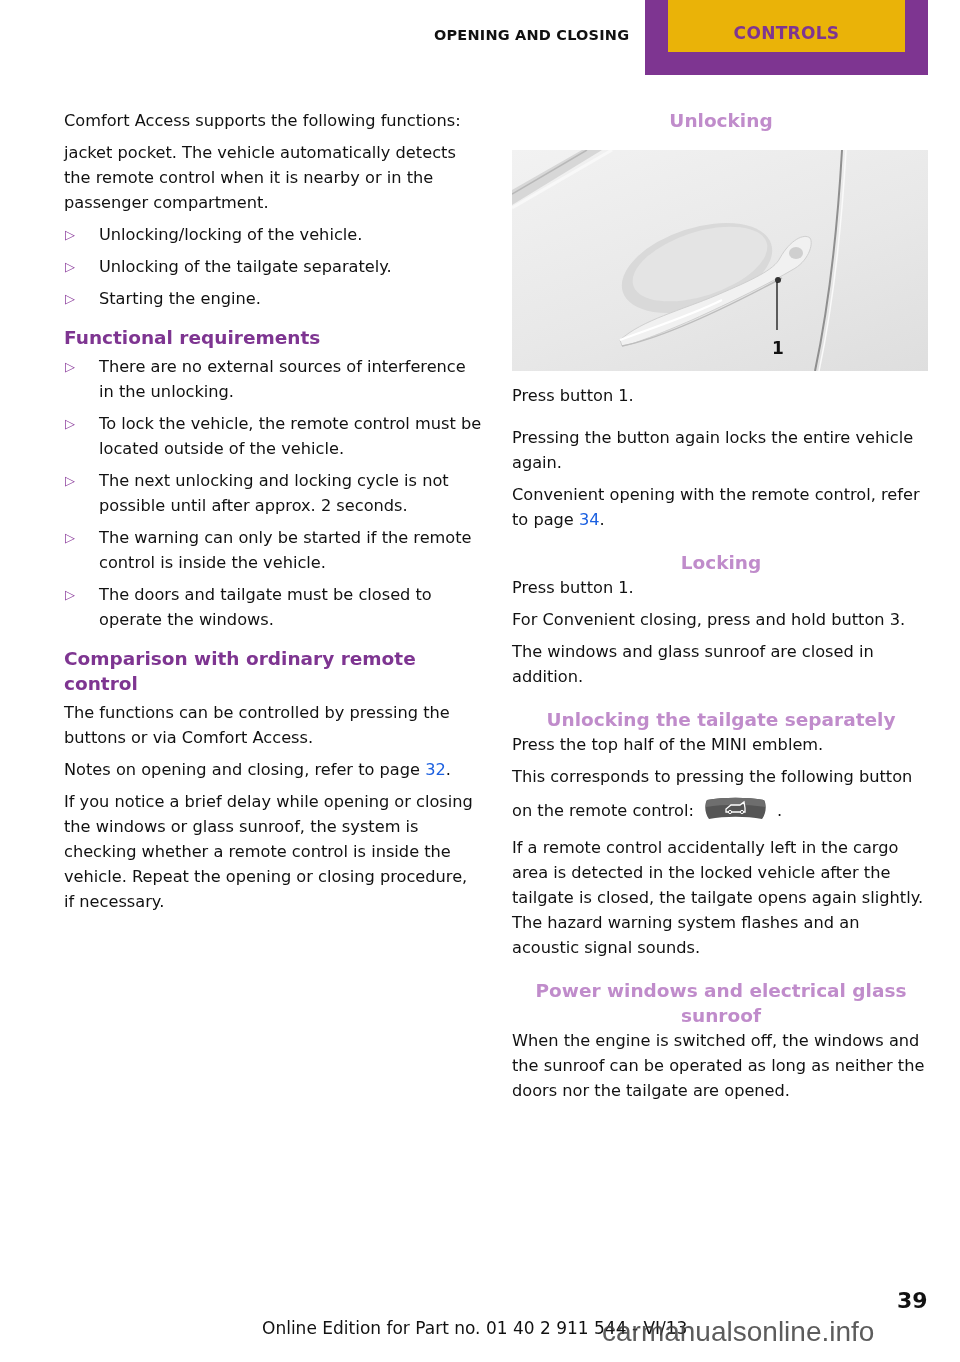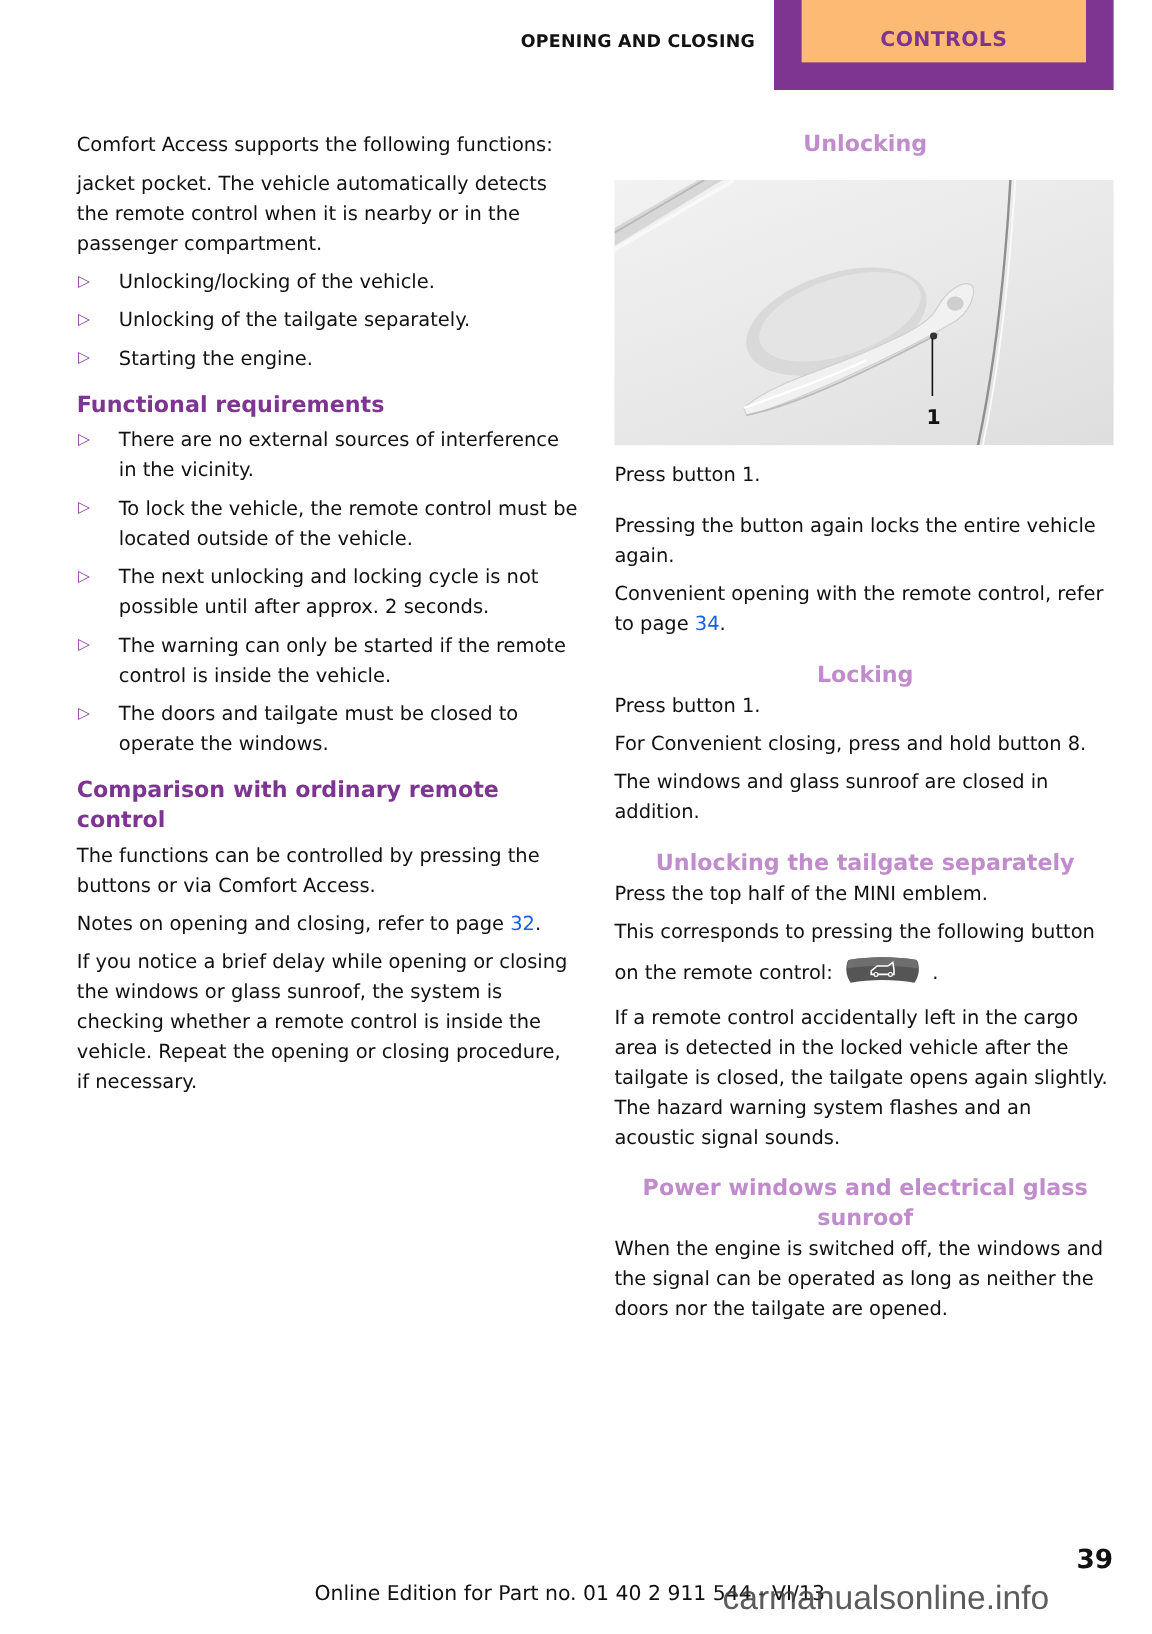--- a/index.html
+++ b/index.html
@@ -1,21 +1,21 @@
 <!DOCTYPE html>
 <html><head>
 <meta charset="utf-8">
 <style>
   html, body { margin: 0; padding: 0; background: #ffffff; }
   body { width: 960px; height: 1362px; position: relative; overflow: hidden;
          font-family: "DejaVu Sans", "Liberation Sans", sans-serif; color: #111; }
   .hdr-section { position: absolute; left: 434px; top: 27px; font-size: 14.5px; font-weight: bold;
                  letter-spacing: 0.2px; color: #111; }
   .hdr-tab { position: absolute; left: 645px; top: 0; width: 283px; height: 75px; background: #7e3591; }
-  .hdr-tab-inner { position: absolute; left: 23px; top: 0; width: 237px; height: 52px; background: #fdba74;
+  .hdr-tab-inner { position: absolute; left: 23px; top: 0; width: 237px; height: 52px; background: #eab308;
                    display: flex; align-items: flex-end; justify-content: center; padding-bottom: 9px; box-sizing: border-box; }
   .hdr-tab-label { font-size: 17px; font-weight: bold; color: #7e3591; letter-spacing: 0.3px; }
 
   .col { position: absolute; top: 108px; width: 418px; font-size: 16.2px; line-height: 25px; }
   .col-left { left: 64px; }
   .col-right { left: 512px; width: 418px; }
   .p { margin: 0 0 7px 0; }
   .link { color: #1a5fe0; }
   .h-main { color: #7e3591; font-weight: bold; font-size: 18.5px; line-height: 25px; margin: 14px 0 4px 0; }
   .h-sub { color: #c08ccb; font-weight: bold; font-size: 18.5px; line-height: 25px; margin: 12px 0 4px 0; text-align: center; }
@@ -51,21 +51,21 @@
   <p class="p">Comfort Access supports the following func­tions:</p>
   <p class="p">jacket pocket. The vehicle automatically de­tects the remote control when it is nearby or in the passenger compartment.</p>
   <ul class="bullets">
     <li><span class="tri">▷</span><span>Unlocking/locking of the vehicle.</span></li>
     <li><span class="tri">▷</span><span>Unlocking of the tailgate separately.</span></li>
     <li><span class="tri">▷</span><span>Starting the engine.</span></li>
   </ul>
 
   <div class="h-main">Functional requirements</div>
   <ul class="bullets">
-    <li><span class="tri">▷</span><span>There are no external sources of interfer­ence in the vicinity.</span></li>
+    <li><span class="tri">▷</span><span>There are no external sources of interfer­ence in the unlocking.</span></li>
     <li><span class="tri">▷</span><span>To lock the vehicle, the remote control must be located outside of the vehicle.</span></li>
     <li><span class="tri">▷</span><span>The next unlocking and locking cycle is not possible until after approx. 2 seconds.</span></li>
     <li><span class="tri">▷</span><span>The warning can only be started if the re­mote control is inside the vehicle.</span></li>
     <li><span class="tri">▷</span><span>The doors and tailgate must be closed to operate the windows.</span></li>
   </ul>
 
   <div class="h-main">Comparison with ordinary remote control</div>
   <p class="p">The functions can be controlled by pressing the buttons or via Comfort Access.</p>
   <p class="p"><span>Notes on opening and closing, refer to page </span><span class="link">32</span><span>.</span></p>
   <p class="p">If you notice a brief delay while opening or closing the windows or glass sunroof, the sys­tem is checking whether a remote control is in­side the vehicle. Repeat the opening or closing procedure, if necessary.</p>
@@ -99,33 +99,33 @@
     </svg>
     <span class="callout">1</span>
   </div>
 
   <p class="p" style="margin-bottom:17px">Press button 1.</p>
   <p class="p">Pressing the button again locks the entire vehi­cle again.</p>
   <p class="p"><span>Convenient opening with the remote control, refer to page </span><span class="link">34</span><span>.</span></p>
 
   <div class="h-sub" style="margin-top:18px;margin-bottom:0">Locking</div>
   <p class="p">Press button 1.</p>
-  <p class="p">For Convenient closing, press and hold but­ton 8.</p>
+  <p class="p">For Convenient closing, press and hold but­ton 3.</p>
   <p class="p">The windows and glass sunroof are closed in addition.</p>
 
   <div class="h-sub" style="margin-top:18px;margin-bottom:0">Unlocking the tailgate separately</div>
   <p class="p">Press the top half of the MINI emblem.</p>
   <p class="p" style="line-height:34px;margin-top:-4px"><span>This corresponds to pressing the following but­ton on the remote control:</span><span class="remote-btn"><svg width="63" height="24" viewBox="0 0 63 24">
           <path d="M3 3 C20 0 43 0 60 3 C63 8 62 17 58 22 C42 19 21 19 5 22 C1 17 0 8 3 3 Z" fill="#555"></path>
           <path d="M3 3 C20 0 43 0 60 3 C61 6 61 8 61 10 C43 7 20 7 2 10 C2 8 2 6 3 3 Z" fill="#6e6e6e"></path>
           <path d="M22 15 L22 12 L27 8 L36 8 L40 5 L41 11 L41 15 Z" fill="none" stroke="#fff" stroke-width="1.3"></path>
           <circle cx="26" cy="15" r="1.6" fill="#555" stroke="#fff" stroke-width="1"></circle>
           <circle cx="38" cy="15" r="1.6" fill="#555" stroke="#fff" stroke-width="1"></circle>
         </svg></span><span>.</span></p>
   <p class="p">If a remote control accidentally left in the cargo area is detected in the locked vehicle after the tailgate is closed, the tailgate opens again slightly. The hazard warning system flashes and an acoustic signal sounds.</p>
 
   <div class="h-sub" style="margin-top:18px;margin-bottom:0">Power windows and electrical glass sunroof</div>
-  <p class="p">When the engine is switched off, the windows and the signal can be operated as long as neither the doors nor the tailgate are opened.</p>
+  <p class="p">When the engine is switched off, the windows and the sunroof can be operated as long as neither the doors nor the tailgate are opened.</p>
 </div>
 
 <div class="footer">Online Edition for Part no. 01 40 2 911 544 - VI/13</div>
 <div class="watermark">carmanualsonline.info</div>
 <div class="pagenum">39</div>
 
 </body></html>

